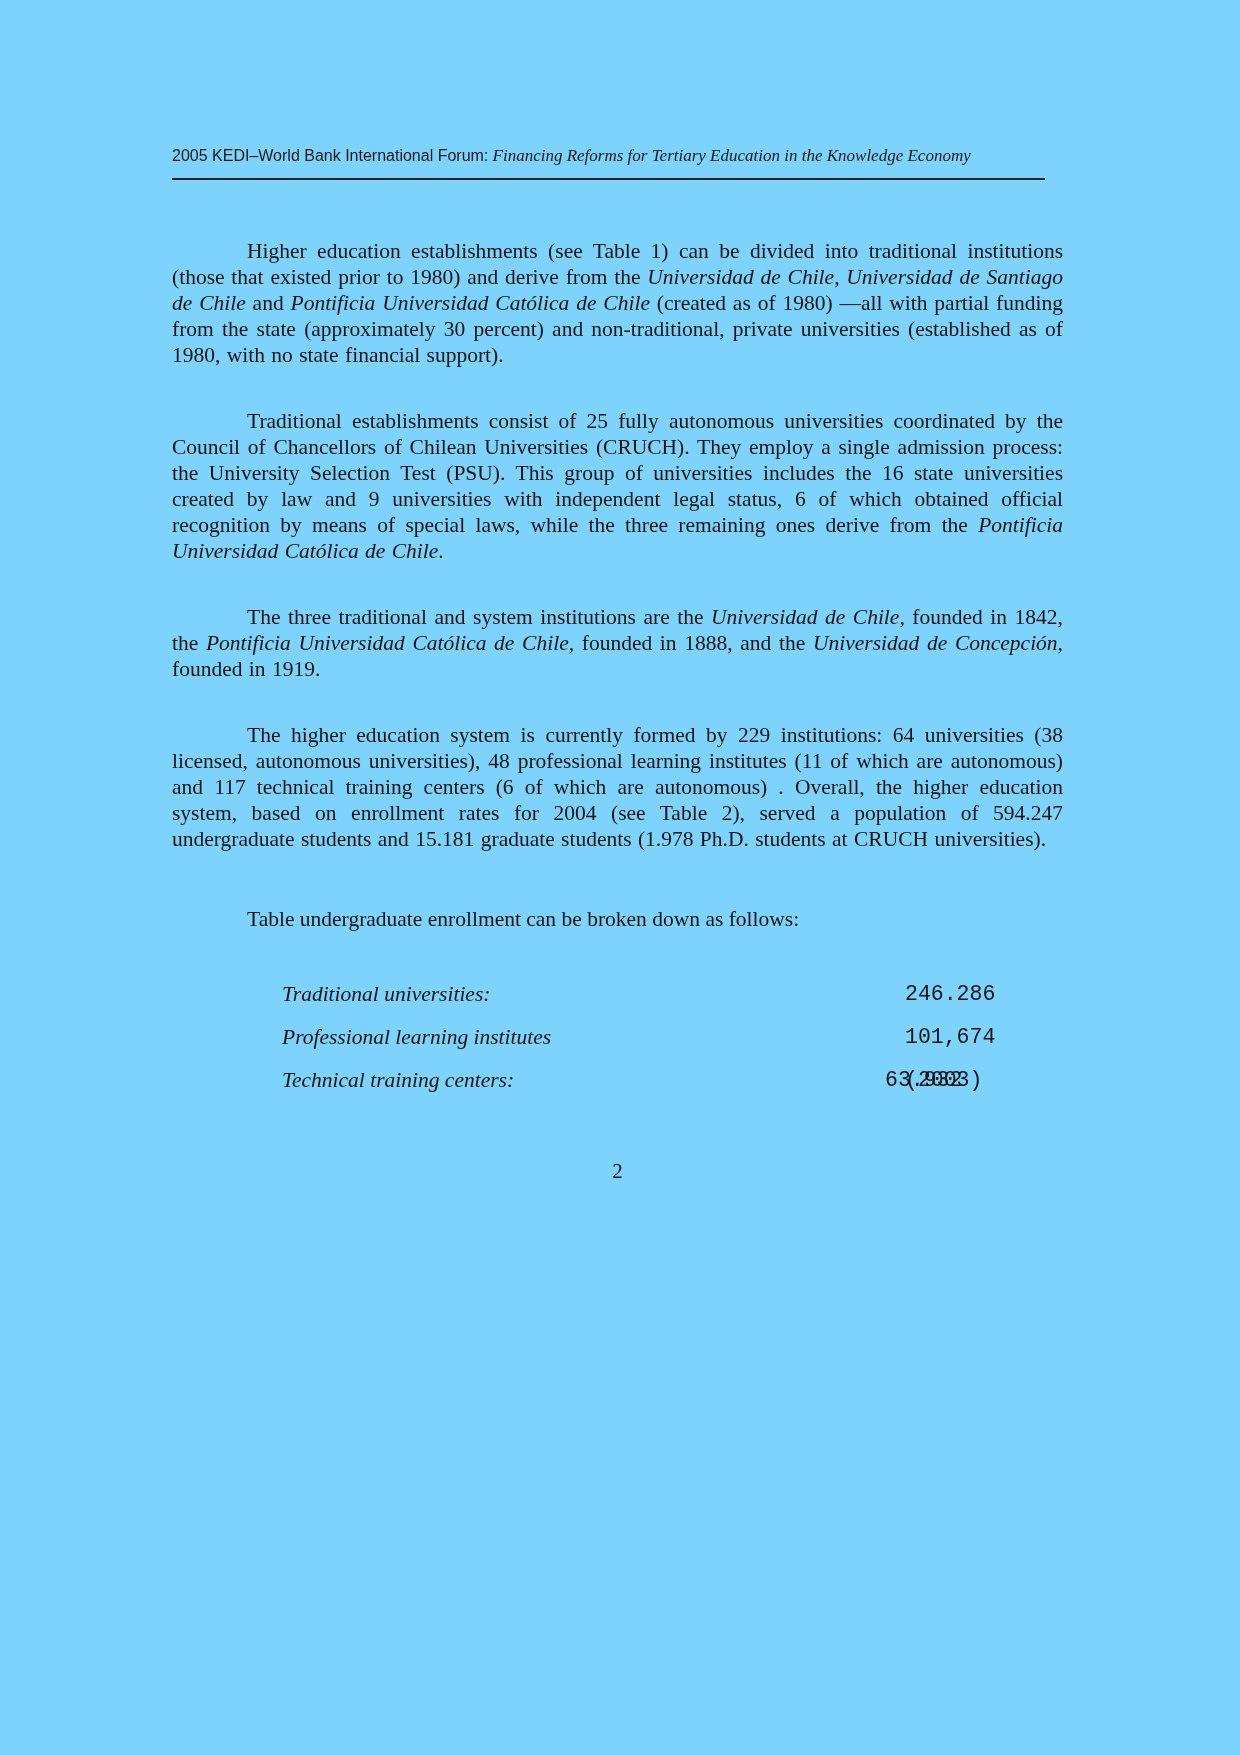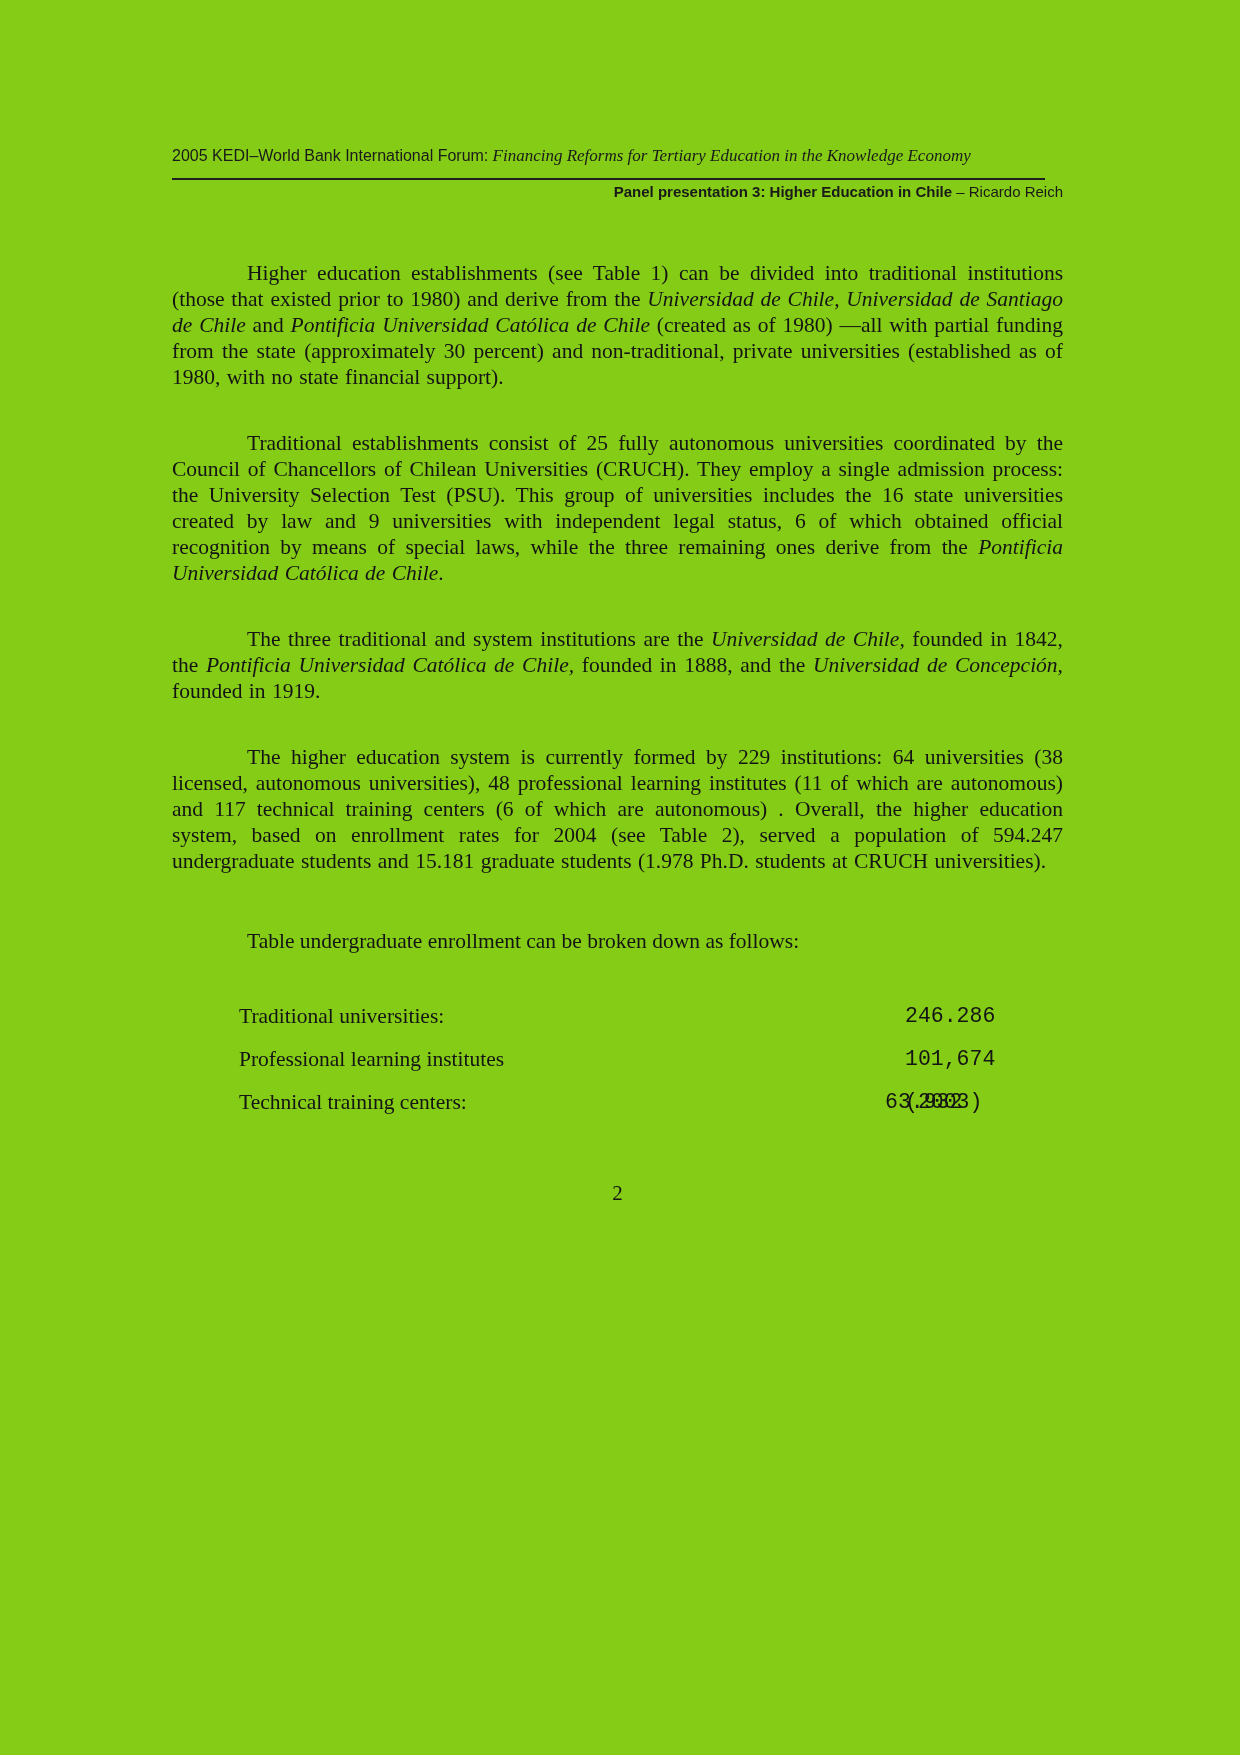--- a/index.html
+++ b/index.html
@@ -5,21 +5,21 @@
   html, body {
     margin: 0;
     padding: 0;
     background: #ffffff;
   }
   .page {
     position: relative;
     width: 1240px;
     height: 1755px;
     box-sizing: border-box;
-    background: #84cc16;
+    background: #7dd3fc;
     color: #141414;
     padding: 145px 177px 0 172px;
     overflow: hidden;
     font-family: "Liberation Serif", serif;
   }
   
   .header-line1 {
     font-family: "Liberation Sans", sans-serif;
     font-size: 16px;
     line-height: 22px;
@@ -76,21 +76,22 @@
   .enroll-list {
     margin: 0;
   }
   .enroll-row {
     position: relative;
     height: 43px;
     font-size: 21.5px;
     line-height: 43px;
   }
   .enroll-label {
-    margin-left: 67px;
+    margin-left: 110px;
+    font-style: italic;
   }
   .enroll-value {
     position: absolute;
     left: 733px;
     top: 0;
     font-family: Liberation Mono, monospace;
   }
   .enroll-row.row-shift .enroll-value {
     left: 713px;
   }
@@ -105,23 +106,20 @@
 </head>
 <body>
 
 <div class="page">
 
   <div class="header">
     <div class="header-line1">
       <span>2005 KEDI–World Bank International Forum:</span><span class="subtitle-italic"> Financing Reforms for Tertiary Education in the Knowledge Economy</span>
     </div>
     <div class="separator"></div>
-    <div class="header-line2">
-      <span>Panel presentation 3: Higher Education in Chile</span><span class="author-regular"> – Ricardo Reich</span>
-    </div>
   </div>
 
   <div class="body-text">
 
     <p class="para"><span>Higher education establishments (see Table 1) can be divided into traditional institutions (those that existed prior to 1980) and derive from the </span><i>Universidad de Chile, Universidad de Santiago de Chile</i><span> and </span><i>Pontificia Universidad Católica de Chile</i><span> (created as of 1980) —all with partial funding from the state (approximately 30 percent) and non-traditional, private universities (established as of 1980, with no state financial support).</span></p>
 
     <p class="para"><span>Traditional establishments consist of 25 fully autonomous universities coordinated by the Council of Chancellors of Chilean Universities (CRUCH).  They employ a single admission process: the University Selection Test (PSU).  This group of universities includes the 16 state universities created by law and 9 universities with independent legal status, 6 of which obtained official recognition by means of special laws, while the three remaining ones derive from the </span><i>Pontificia Universidad Católica de Chile</i><span>.</span></p>
 
     <p class="para"><span>The three traditional and system institutions are the </span><i>Universidad de Chile,</i><span> founded in 1842, the </span><i>Pontificia Universidad Católica de Chile,</i><span> founded in 1888, and the </span><i>Universidad de Concepción,</i><span> founded in 1919.</span></p>
 

